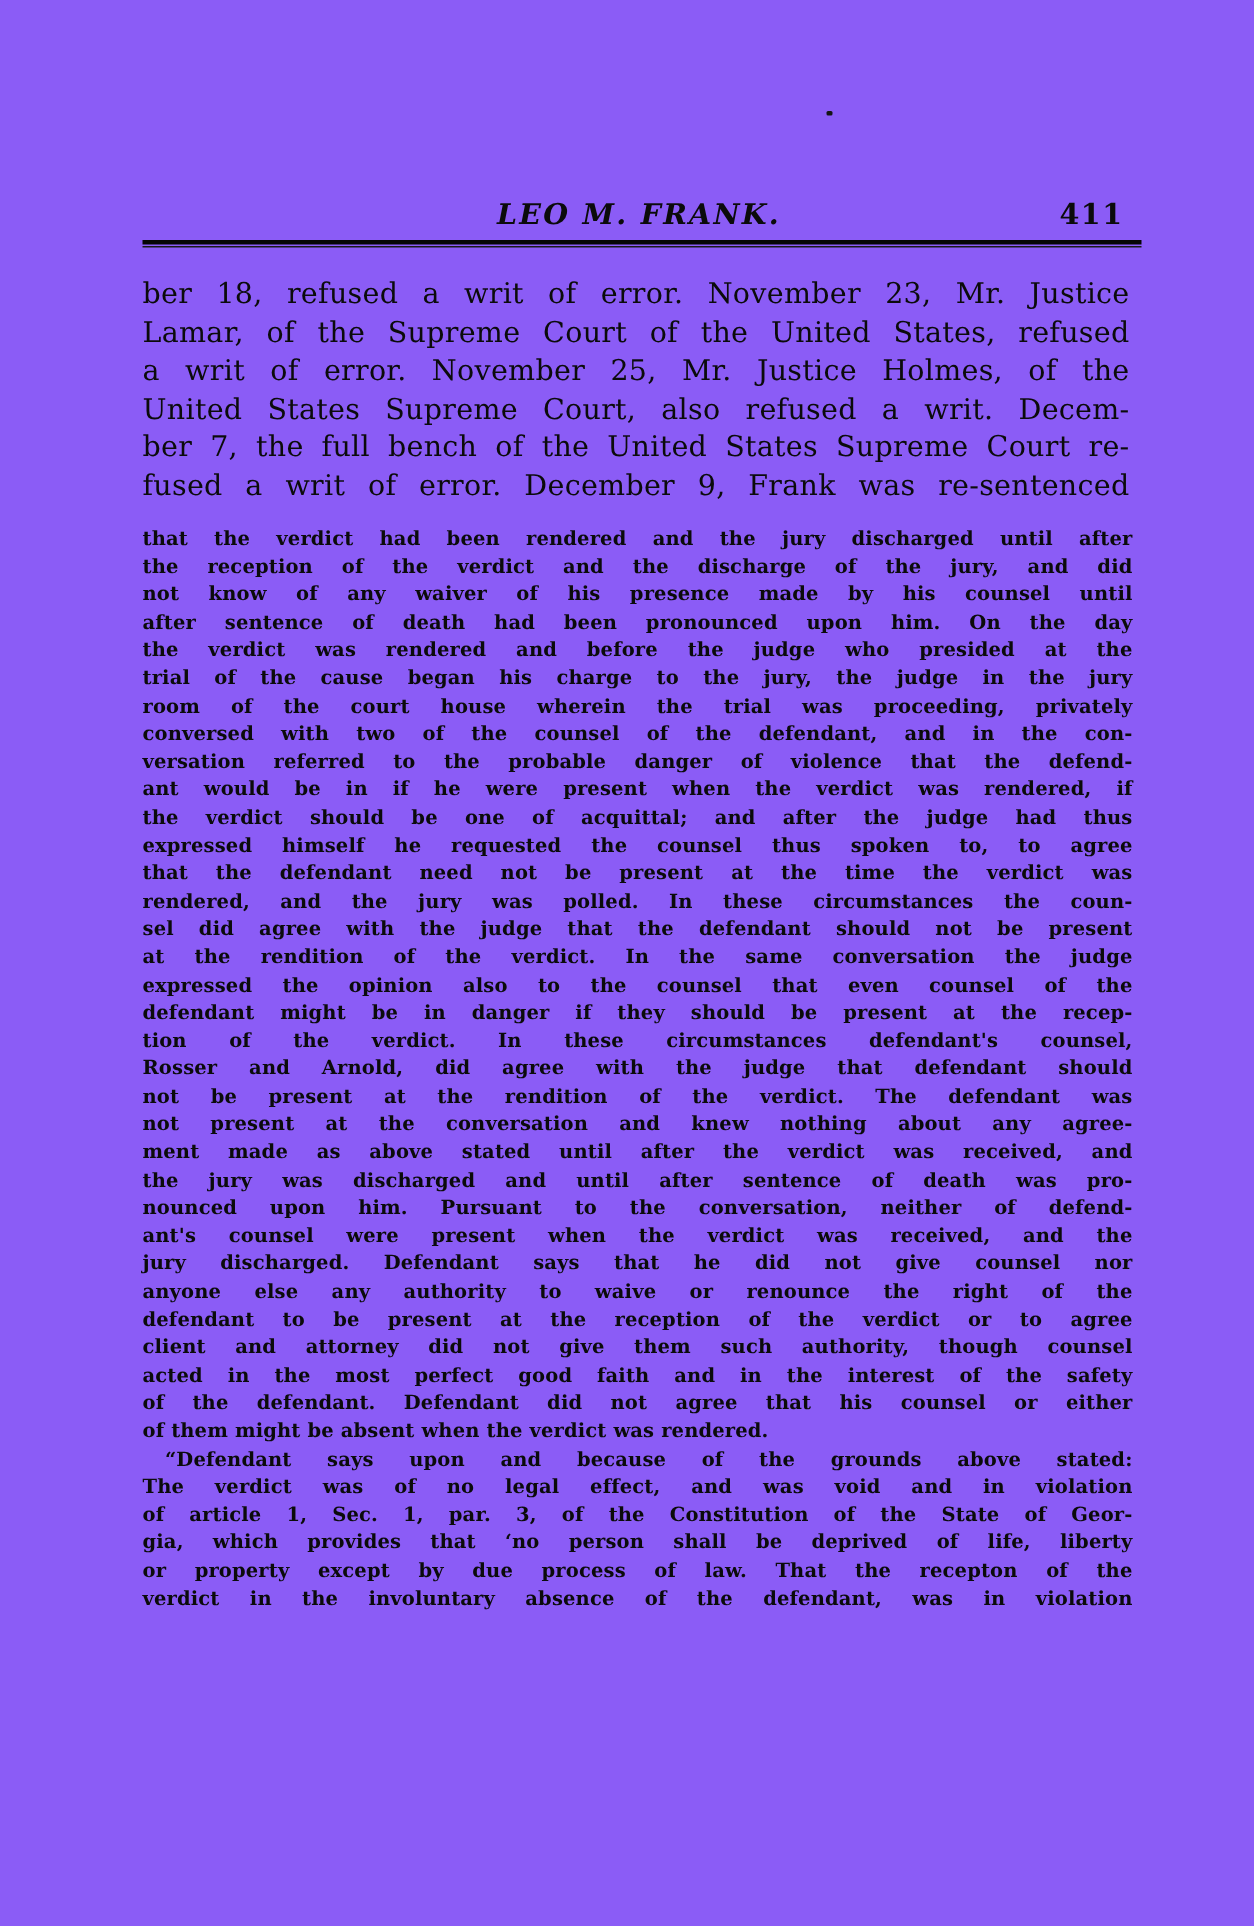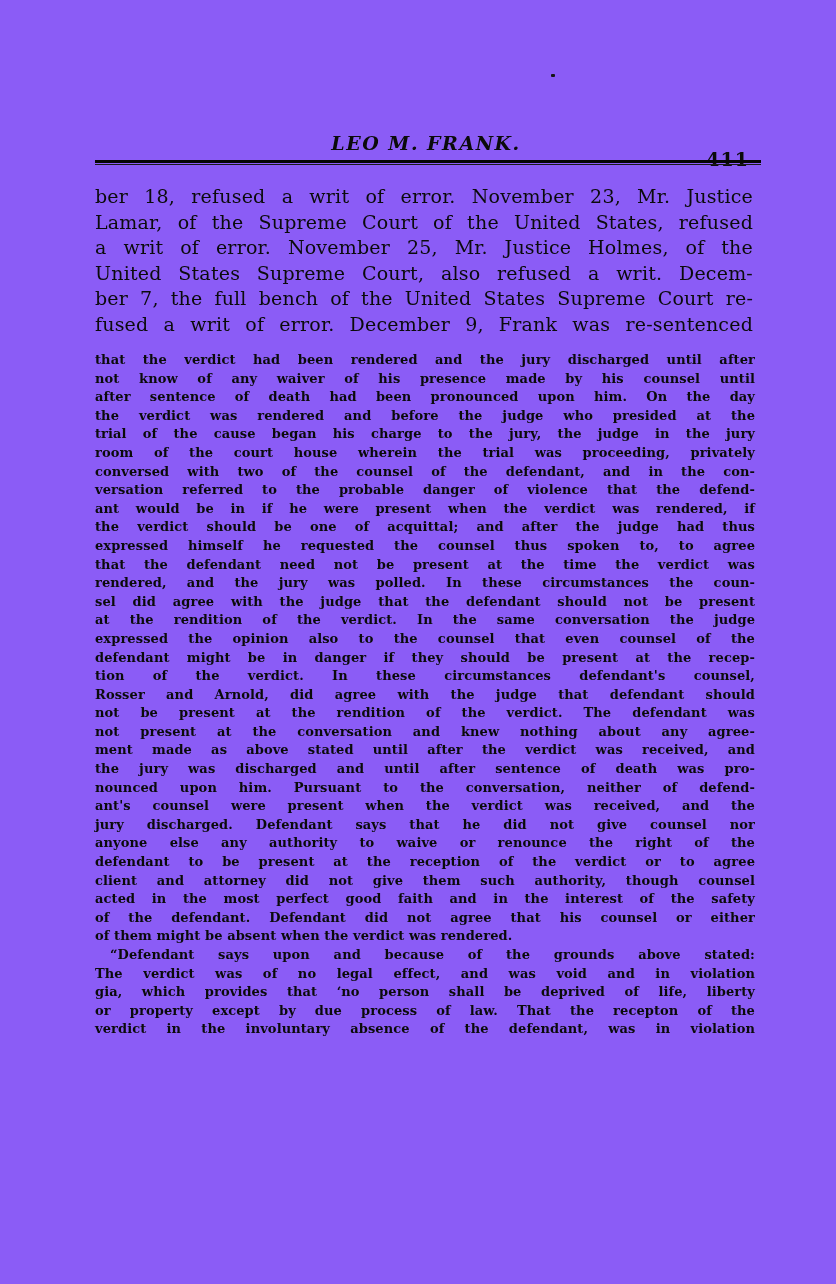--- a/index.html
+++ b/index.html
@@ -39,21 +39,21 @@
     right: 0;
     text-align: center;
     font-style: italic;
     font-weight: 700;
     font-size: 19px;
     letter-spacing: 1.5px;
   }
   .page-number {
     position: absolute;
     right: 8px;
-    top: 16px;
+    top: 0;
     font-weight: 700;
     font-size: 19px;
     letter-spacing: 1px;
     margin-left: 48px;
   }
   .rule {
     position: absolute;
     left: 95px;
     top: 160px;
     width: 666px;
@@ -122,20 +122,21 @@
       <div class="tline">ber 18, refused a writ of error. November 23, Mr. Justice</div>
       <div class="tline">Lamar, of the Supreme Court of the United States, refused</div>
       <div class="tline">a writ of error. November 25, Mr. Justice Holmes, of the</div>
       <div class="tline">United States Supreme Court, also refused a writ. Decem-</div>
       <div class="tline">ber 7, the full bench of the United States Supreme Court re-</div>
       <div class="tline">fused a writ of error. December 9, Frank was re-sentenced</div>
     </div>
 
   <div class="body-block" id="body-text">
       <div class="tline">that the verdict had been rendered and the jury discharged until after</div>
+      <div class="tline">the reception of the verdict and the discharge of the jury, and did</div>
       <div class="tline">not know of any waiver of his presence made by his counsel until</div>
       <div class="tline">after sentence of death had been pronounced upon him. On the day</div>
       <div class="tline">the verdict was rendered and before the judge who presided at the</div>
       <div class="tline">trial of the cause began his charge to the jury, the judge in the jury</div>
       <div class="tline">room of the court house wherein the trial was proceeding, privately</div>
       <div class="tline">conversed with two of the counsel of the defendant, and in the con-</div>
       <div class="tline">versation referred to the probable danger of violence that the defend-</div>
       <div class="tline">ant would be in if he were present when the verdict was rendered, if</div>
       <div class="tline">the verdict should be one of acquittal; and after the judge had thus</div>
       <div class="tline">expressed himself he requested the counsel thus spoken to, to agree</div>
@@ -155,18 +156,19 @@
       <div class="tline">ant's counsel were present when the verdict was received, and the</div>
       <div class="tline">jury discharged. Defendant says that he did not give counsel nor</div>
       <div class="tline">anyone else any authority to waive or renounce the right of the</div>
       <div class="tline">defendant to be present at the reception of the verdict or to agree</div>
       <div class="tline">client and attorney did not give them such authority, though counsel</div>
       <div class="tline">acted in the most perfect good faith and in the interest of the safety</div>
       <div class="tline">of the defendant. Defendant did not agree that his counsel or either</div>
       <div class="tline last">of them might be absent when the verdict was rendered.</div>
       <div class="tline indent">“Defendant says upon and because of the grounds above stated:</div>
       <div class="tline">The verdict was of no legal effect, and was void and in violation</div>
+      <div class="tline">of article 1, Sec. 1, par. 3, of the Constitution of the State of Geor-</div>
       <div class="tline">gia, which provides that ‘no person shall be deprived of life, liberty</div>
       <div class="tline">or property except by due process of law. That the recepton of the</div>
       <div class="tline">verdict in the involuntary absence of the defendant, was in violation</div>
     </div>
 
 </div>
 
 </body></html>

